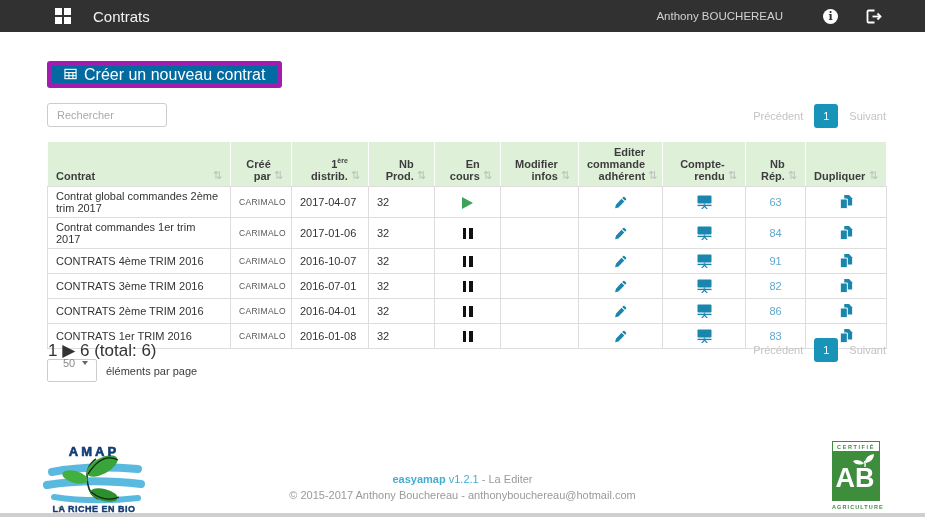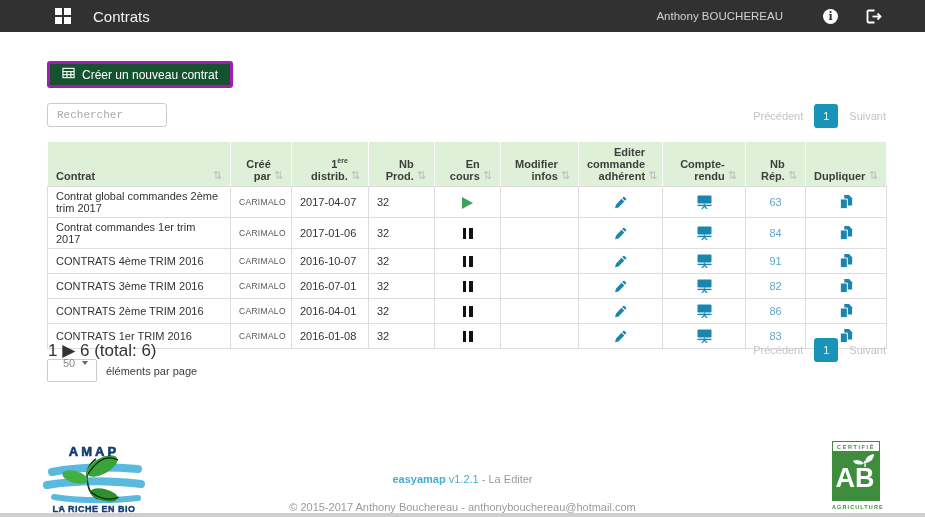--- a/index.html
+++ b/index.html
@@ -14,25 +14,25 @@
   .menu-icon i { width:7px; height:7px; background:#fff; display:block; }
   .nav-title { color:#f2f2f2; font-size:15px; margin-left:22px; font-weight:400; }
   .nav-right { margin-left:auto; display:flex; align-items:center; margin-right:43px; }
   .nav-user { color:#d2d2d2; font-size:11.5px; margin-right:40px; cursor:pointer; }
   .info-icon { width:15px; height:15px; border-radius:50%; background:#fff; color:#2d2d2d; font-weight:bold;
     font-size:11px; display:flex; align-items:center; justify-content:center; cursor:pointer; margin-right:28px;
     font-family:"DejaVu Serif", serif; }
   .logout-icon { cursor:pointer; display:flex; }
   
   .content { position:absolute; left:47px; top:32px; width:839px; }
-  .btn-create { position:absolute; top:29px; left:0; height:27px; background:#14532d; border:3px solid #a21caf;
-    border-radius:3px; color:#fff; font-size:12px; padding:0 12px; display:flex; align-items:center; gap:7px; cursor:pointer;
+  .btn-create { position:absolute; top:29px; left:0; height:27px; background:#0369a1; border:5px solid #a21caf;
+    border-radius:3px; color:#fff; font-size:16px; padding:0 12px; display:flex; align-items:center; gap:7px; cursor:pointer;
     font-family:inherit; }
   .search-input { position:absolute; top:71px; left:0; width:120px; height:24px; border:1px solid #ccc; border-radius:3px;
-    padding:0 9px; font-size:11px; color:#555; font-family:Liberation Mono, monospace; outline:none; }
+    padding:0 9px; font-size:11px; color:#555; font-family:Liberation Sans, sans-serif; outline:none; }
   .search-input::placeholder { color:#a9a9a9; }
   .pagination { position:absolute; right:0; display:flex; align-items:center; gap:11px; }
   .pagination.top { top:72px; }
   .pagination.bottom { top:306px; }
   .pg-link { color:#c3c3c3; font-size:11px; cursor:pointer; }
   .pg-active { width:24px; height:24px; background:#1894b8; border-radius:3px; color:#fff; font-size:11px;
     display:flex; align-items:center; justify-content:center; cursor:pointer; }
   
   table { position:absolute; top:109px; left:0; width:839px; border-collapse:collapse; table-layout:fixed; font-size:11px; }
   thead th { background:#dff0d8; border:1px solid #fdfdfd; border-bottom:1px solid #ddd; padding:4px 8px;
@@ -54,21 +54,21 @@
   .perpage { position:absolute; top:327px; left:0; display:flex; align-items:center; gap:9px; font-size:11px; color:#3d3d3d; }
   .select-box { width:50px; height:23px; border:1px solid #ccc; border-radius:2px; display:flex; align-items:center;
     justify-content:space-between; padding:0 8px 16px 15px; color:#8a8a8a; font-size:11px; cursor:pointer; background:#fff; }
   .caret-down { width:0; height:0; border-left:3.5px solid transparent; border-right:3.5px solid transparent;
     border-top:4.5px solid #666; }
   
   .amap-logo { position:absolute; left:42px; top:443px; }
   .footer-center { position:absolute; left:0; width:100%; top:473px; text-align:center; font-size:11px; color:#9a9a9a; }
   .footer-line1 a { color:#44aed2; font-weight:bold; text-decoration:none; cursor:pointer; }
   .footer-ver { color:#44aed2; }
-  .footer-line2 { margin-top:16px;text-align:center; }
+  .footer-line2 { margin-top:4px;text-align:center; }
   .ab-logo { position:absolute; left:832px; top:441px; width:48px; }
   .ab-cert { border:1px solid #3d8d3d; color:#3d8d3d; font-size:5.5px; font-weight:bold; letter-spacing:1.6px;
     text-align:center; padding:1.5px 0 1px 0; background:#fff; }
   .ab-square { background:#3d8d3d; height:49px; }
   .ab-bottom { color:#3d8d3d; font-size:5.5px; font-weight:bold; letter-spacing:1.1px; text-align:center;
     line-height:1.6; margin-top:2px; }
   .bottom-strip { position:absolute; bottom:0; left:0; right:0; height:4px; background:#cfcfcf; }
 </style>
 </head>
 <body>

